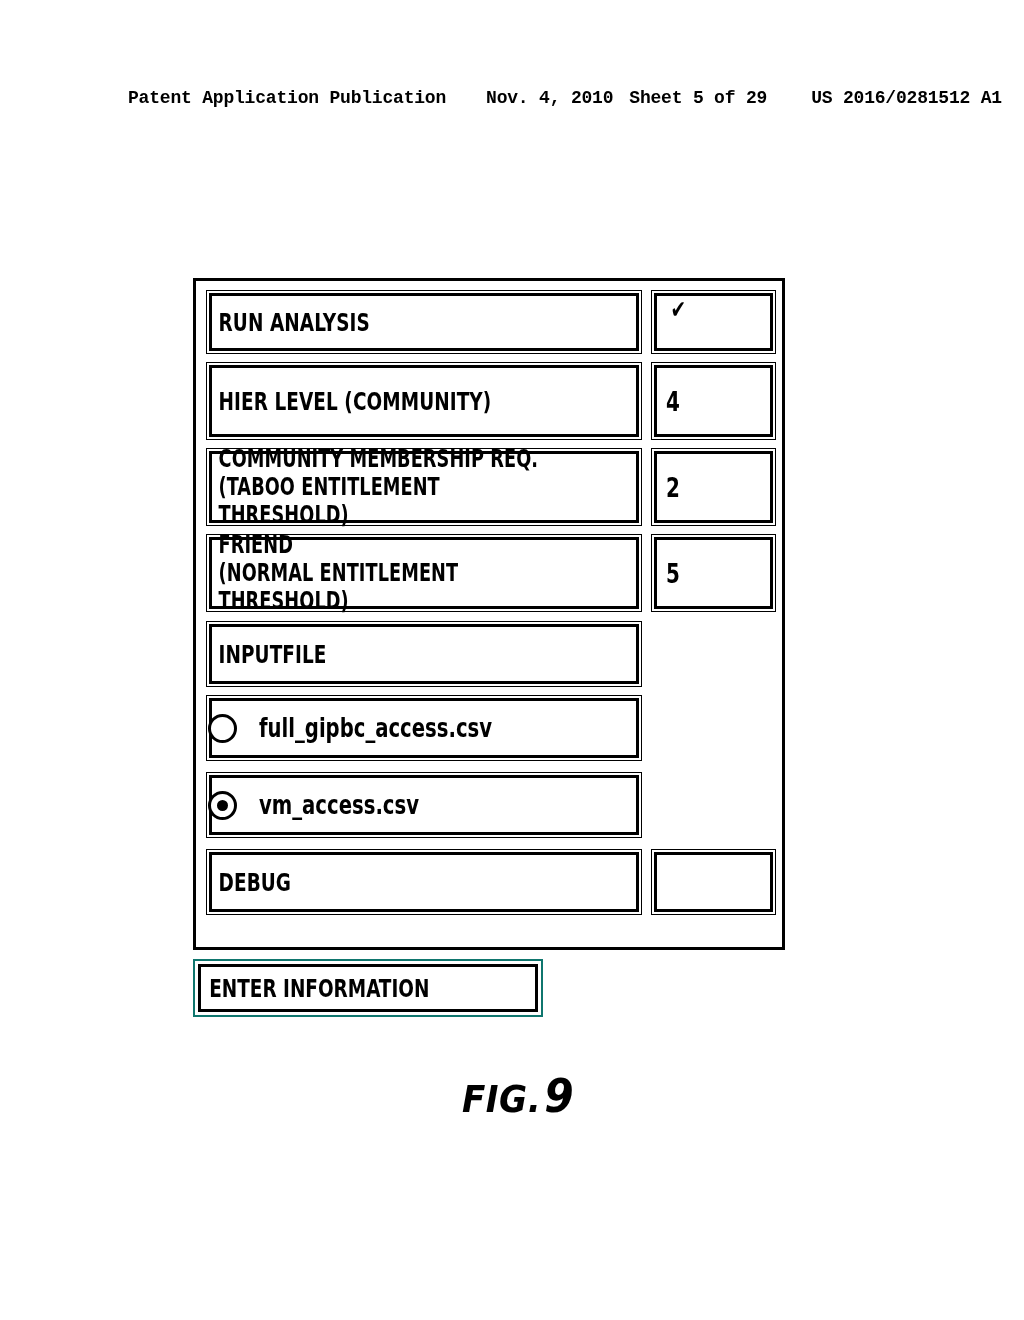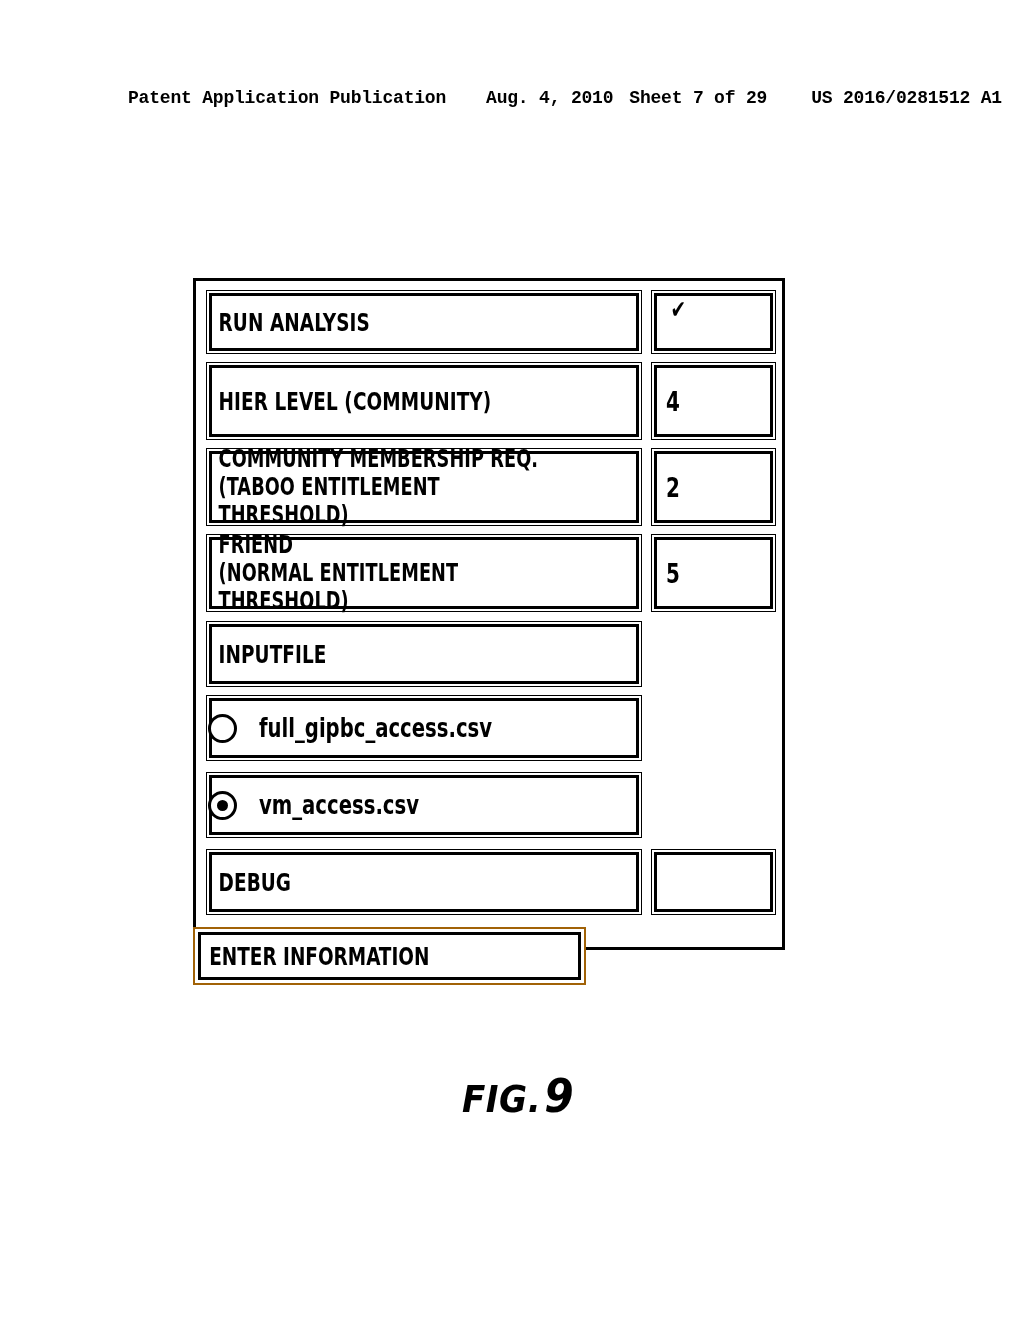--- a/index.html
+++ b/index.html
@@ -138,25 +138,25 @@
     margin-left: 22px;
     transform: scaleX(0.84);
     transform-origin: left center;
     white-space: nowrap;
   }
 
   
   #enter-information-button {
     position: absolute;
     left: 193px;
-    top: 927px;
-    width: 393px;
+    top: 959px;
+    width: 350px;
     height: 58px;
     box-sizing: border-box;
-    border: 2px solid #a16207;
+    border: 2px solid #0f766e;
     background: #fff;
   }
   #enter-information-button .btn-in {
     position: absolute;
     left: 3px;
     top: 3px;
     right: 3px;
     bottom: 3px;
     border: 3px solid #000;
     box-sizing: border-box;
@@ -190,22 +190,22 @@
   #figure-caption .fig-num {
     font-size: 47px;
     margin-left: 3px;
   }
 </style>
 </head>
 <body>
 
 <div id="patent-header">
   <span class="hdr-pub">Patent Application Publication</span>
-  <span class="hdr-date">Aug. 4, 2010</span>
-  <span class="hdr-sheet">Sheet 7 of 29</span>
+  <span class="hdr-date">Nov. 4, 2010</span>
+  <span class="hdr-sheet">Sheet 5 of 29</span>
   <span class="hdr-docnum">US 2016/0281512 A1</span>
 </div>
 
 <div id="figure-panel">
 
   <div class="cell" style="left:10px; top:9px; width:436px; height:64px;">
     <div class="cell-in">
       <span class="label-text">RUN ANALYSIS</span>
     </div>
   </div>

